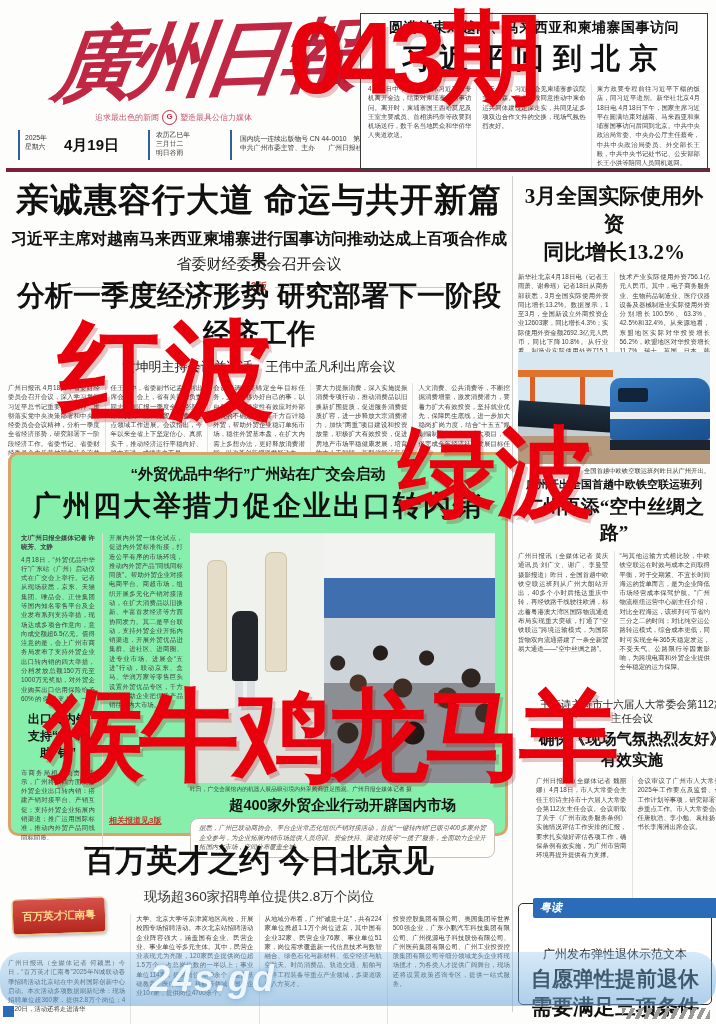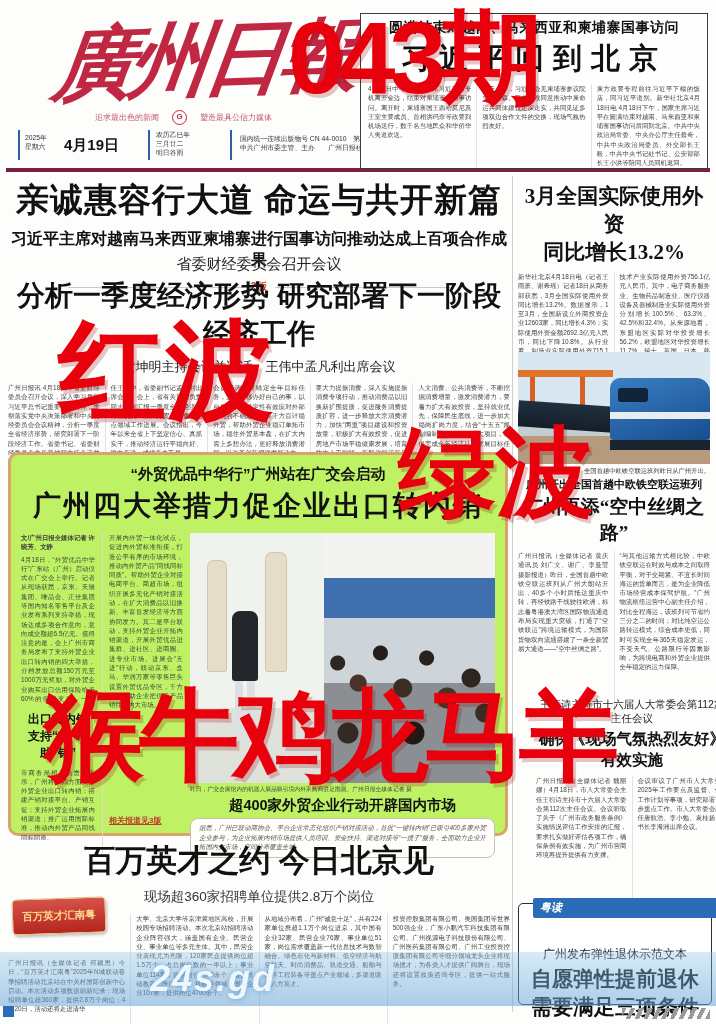--- a/index.html
+++ b/index.html
@@ -11,38 +11,38 @@
   .jus{text-align:justify;text-justify:inter-character;}
   .tiny{font-size:6.4px;line-height:1.45;color:#3f3f3f;}
   .colrow{display:flex;}
   .colrow > div{flex:1;}
   .colrow > div + div{border-left:1px solid #e2e2e2;padding-left:5px;margin-left:5px;}
   .hairline{background:#cfcfcf;}
   
   .mast-title{font-family:"Liberation Serif",serif;font-style:italic;font-weight:bold;
       color:#bf2743;font-size:80px;letter-spacing:-5px;transform:skewX(-9deg) rotate(-2deg);
       white-space:nowrap;line-height:1;}
-  .slogan{font-size:8px;color:#c2556b;display:flex;align-items:center;gap:13px;}
+  .slogan{font-size:8px;color:#c2556b;display:flex;align-items:center;gap:3px;}
   .logo-dot{width:13px;height:13px;border:1.6px solid #bf2743;border-radius:50%;
       color:#bf2743;font-size:8px;line-height:11px;text-align:center;font-weight:bold;}
   .datebar{font-size:6.8px;color:#333;line-height:1.35;}
   .vbar{width:2px;background:#2e5f9e;}
   .qr{width:30px;height:30px;background:
       repeating-linear-gradient(0deg,#111 0 2px,transparent 2px 5px),
       repeating-linear-gradient(90deg,#111 0 2px,#f5f5f5 2px 5px);
       outline:2px solid #fff;}
   .maroon-rule{background:#7d1f3f;height:3.5px;}
   
   .h-black{font-weight:bold;color:#111;}
   .divider{display:flex;align-items:center;gap:8px;}
   .divider .dl{flex:1;height:1px;background:#c9c9c9;}
   .pageref{color:#c0392b;font-size:10.5px;font-weight:bold;}
   
   .box-thin{border:1.5px solid #3a3a3a;background:#fefefe;}
-  .box-trade{border:3px solid #d9a36a;border-radius:10px;background:#bef264;}
+  .box-trade{border:3px solid #d9a36a;border-radius:10px;background:#86efac;}
   .box-yuedu{border:1.6px solid #2d2d2d;border-radius:5px;background:#fff;}
   .yuedu-logo{background:#2b6cb8;color:#fff;font-weight:bold;font-style:italic;
       font-size:11px;padding:2px 7px 3px;border-radius:2px;position:relative;}
   .yuedu-logo::after{content:"";position:absolute;right:-5px;bottom:-4px;width:9px;height:9px;background:#c8332b;}
   .hatch{background:repeating-linear-gradient(115deg,#9a9a9a 0 4px,transparent 4px 8px);}
   .ribbon{background:linear-gradient(#d6524a,#b3261e);border:1.5px solid #e5b878;
       border-radius:5px;color:#ffd98a;font-weight:bold;display:flex;align-items:center;
       justify-content:center;transform:rotate(-2deg);box-shadow:1px 2px 3px rgba(0,0,0,.25);}
   .note-panel{border:1.2px solid #c9c2b4;border-radius:8px;background:#fffefb;
       font-style:italic;color:#555;}
@@ -69,21 +69,21 @@
       radial-gradient(circle at 20% 60%, #4a3326 0 8px, transparent 9px),
       radial-gradient(circle at 33% 48%, #241d19 0 7px, transparent 8px),
       radial-gradient(circle at 46% 62%, #3c2e24 0 9px, transparent 10px),
       radial-gradient(circle at 60% 50%, #2b221d 0 7px, transparent 8px),
       radial-gradient(circle at 72% 66%, #46362a 0 10px, transparent 11px),
       radial-gradient(circle at 86% 58%, #2e2521 0 9px, transparent 10px),
       radial-gradient(circle at 94% 72%, #3a2d25 0 9px, transparent 10px),
       radial-gradient(circle at 52% 80%, #1d1916 0 11px, transparent 12px),
       radial-gradient(circle at 14% 80%, #332a23 0 10px, transparent 11px),
       linear-gradient(#f3f4f1 0 18%, #3f6fae 18% 34%, #cdd4da 34% 60%, #8b8f93 60% 100%);}
-  .wm-band{background:linear-gradient(rgba(140,195,235,.35),rgba(105,165,215,.55));z-index:40;}
+  .wm-band{background:linear-gradient(rgba(140,195,235,.35),rgba(105,165,215,.55));z-index:40;border-radius:22px;}
   .wm-text{color:rgba(245,252,255,.92);font-size:36px;font-weight:bold;font-style:italic;
       text-shadow:0 0 6px rgba(90,150,200,.8);letter-spacing:2px;}
   .corner-sq{background:#2b6cb8;}
 </style>
 </head>
 <body>
 
 <div class="page">
 
   <div class="abs" style="left:55px;top:20px;">

